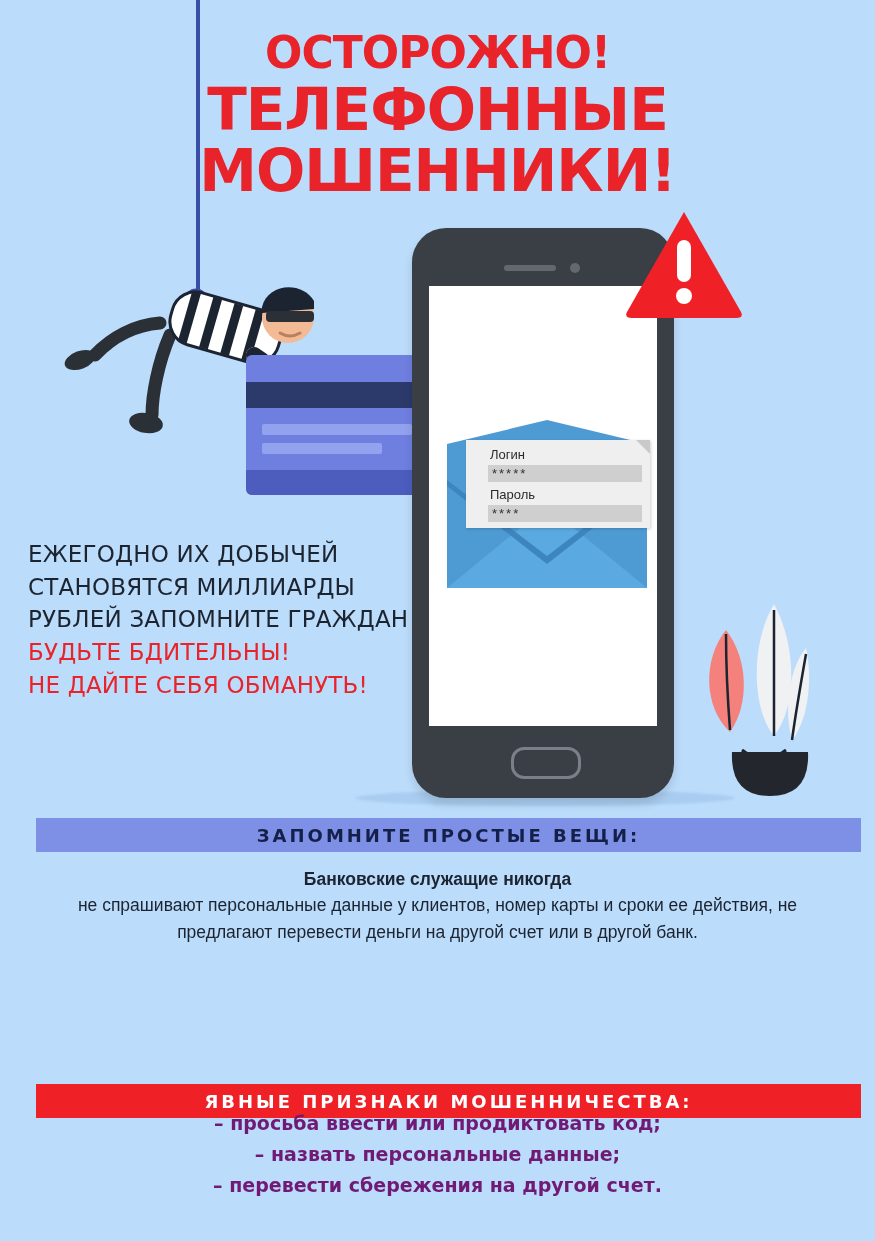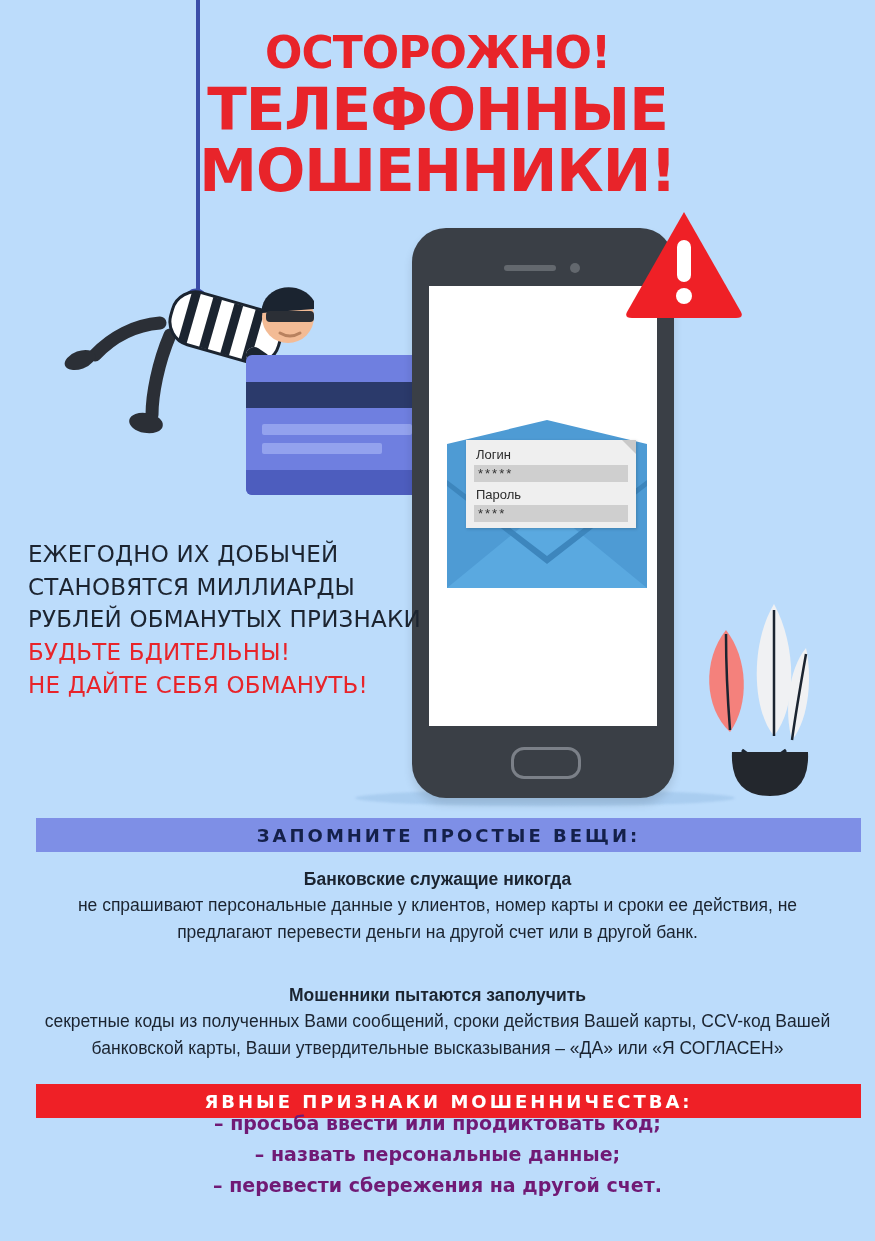--- a/index.html
+++ b/index.html
@@ -172,21 +172,21 @@
 
   
   .envelope { position: absolute; left: 447px; top: 420px; width: 200px; height: 180px; }
   .form-card {
     position: absolute;
     left: 466px;
     top: 440px;
     width: 170px;
     background: #efefef;
     box-shadow: 1px 1px 3px rgba(0,0,0,0.18);
-    padding: 6px 0 2px 0;
+    padding: 6px 0 2px 14px;
     font-size: 13px;
     color: #2b2b2b;
     font-family: "Liberation Sans", sans-serif;
   }
   .form-card .fld-label { padding: 1px 10px; }
   .form-card .fld-value {
     background: #cfcfcf;
     margin: 2px 8px 4px 8px;
     padding: 1px 4px;
     letter-spacing: 2px;
@@ -345,36 +345,32 @@
       <path d="M126 48 C 108 70, 104 112, 112 140 C 130 118, 132 74, 126 48 Z" fill="#f0f1f3"></path>
       <path d="M126 54 C 120 88, 115 118, 112 140" stroke="#1b2430" stroke-width="2.5" fill="none"></path>
       <path d="M62 150 q 22 18 44 0" stroke="#1b2430" stroke-width="3" fill="none"></path>
       <path d="M52 152 L128 152 Q130 196 90 196 Q50 196 52 152 Z" fill="#23272d"></path>
     </svg>
   </div>
 
   <div class="left-text">
     <span class="dark">ЕЖЕГОДНО ИХ ДОБЫЧЕЙ</span>
     <span class="dark">СТАНОВЯТСЯ МИЛЛИАРДЫ</span>
-    <span class="dark">РУБЛЕЙ ОБМАНУТЫХ ПРИЗНАКИ</span>
+    <span class="dark">РУБЛЕЙ ЗАПОМНИТЕ ГРАЖДАН</span>
     <span class="red">БУДЬТЕ БДИТЕЛЬНЫ!</span>
     <span class="red">НЕ ДАЙТЕ СЕБЯ ОБМАНУТЬ!</span>
   </div>
 
   <div class="bar bar-blue">ЗАПОМНИТЕ ПРОСТЫЕ ВЕЩИ:</div>
 
   <div class="para p1">
     <div style="font-weight:bold;">Банковские служащие никогда</div>
     <div>не спрашивают персональные данные у клиентов, номер карты и сроки ее действия, не предлагают перевести деньги на другой счет или в другой банк.</div>
   </div>
 
-  <div class="para p2">
-    <div style="font-weight:bold;">Мошенники пытаются заполучить</div>
-    <div>секретные коды из полученных Вами сообщений, сроки действия  Вашей карты, CCV-код Вашей банковской карты, Ваши утвердительные высказывания – «ДА» или «Я СОГЛАСЕН»</div>
-  </div>
 
   <div class="bar bar-red">ЯВНЫЕ ПРИЗНАКИ МОШЕННИЧЕСТВА:</div>
 
   <div class="list">
     <div>– просьба ввести или продиктовать  код;</div>
     <div>– назвать персональные данные;</div>
     <div>– перевести сбережения на другой  счет.</div>
   </div>
 
 </div>

